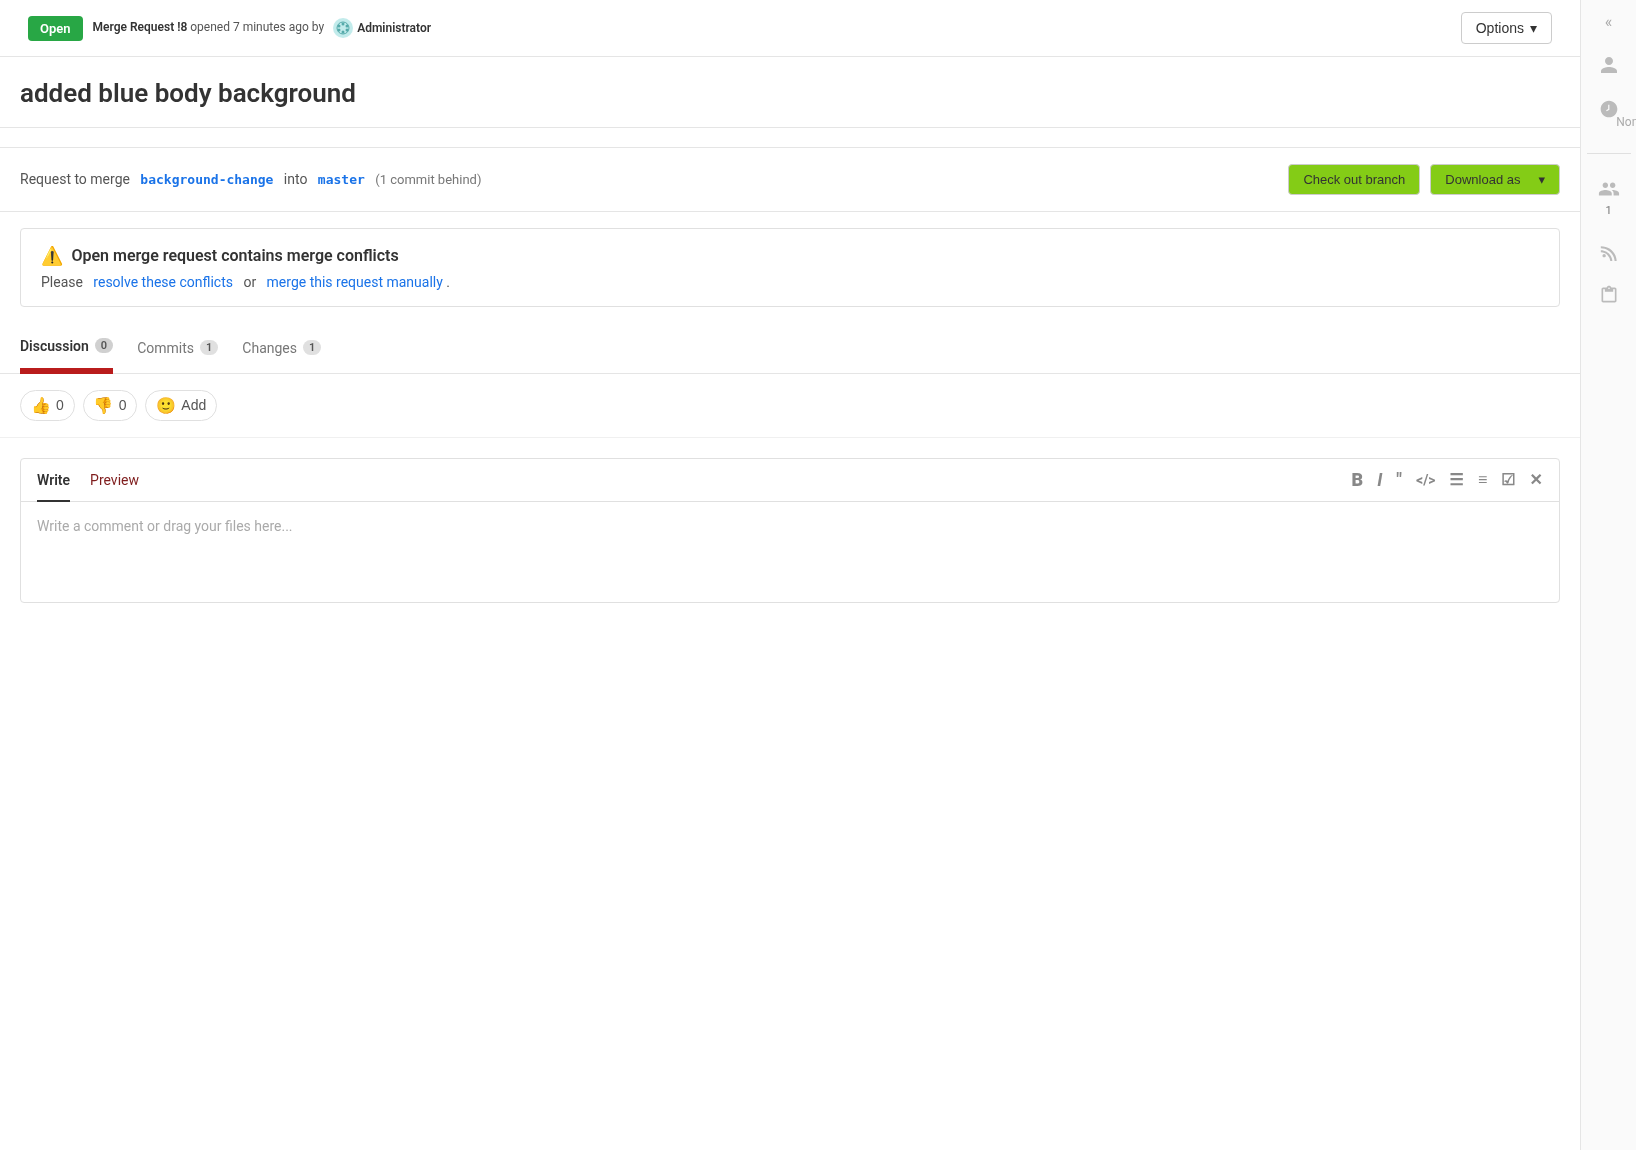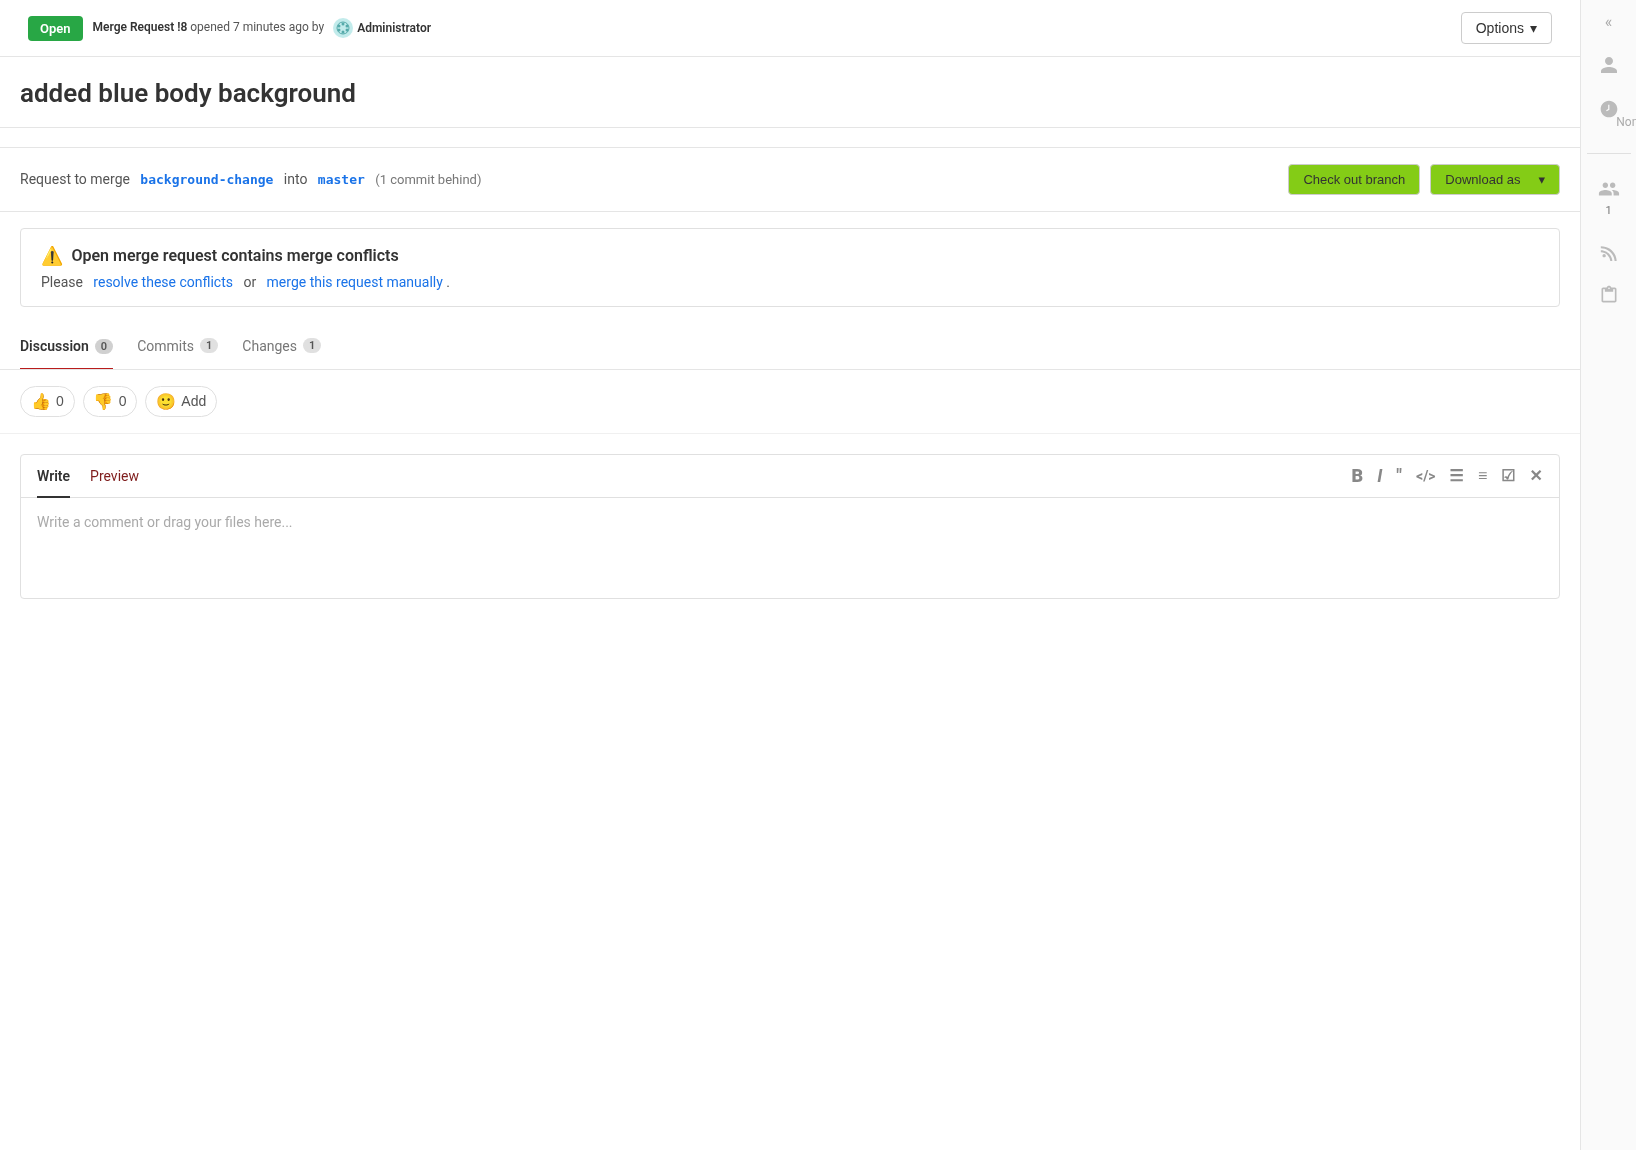--- a/index.html
+++ b/index.html
@@ -170,21 +170,21 @@
       color: #777;
       cursor: pointer;
       border-bottom: 2px solid transparent;
       position: relative;
       top: 1px;
     }
 
     .tab-item.active {
       color: #333;
       font-weight: 600;
-      border-bottom: 1px solid #b91c1c;
+      border-bottom: 6px solid #b91c1c;
     }
 
     .tab-badge {
       background: #e0e0e0;
       color: #555;
       font-size: 11px;
       font-weight: 600;
       padding: 1px 6px;
       border-radius: 10px;
       min-width: 18px;

